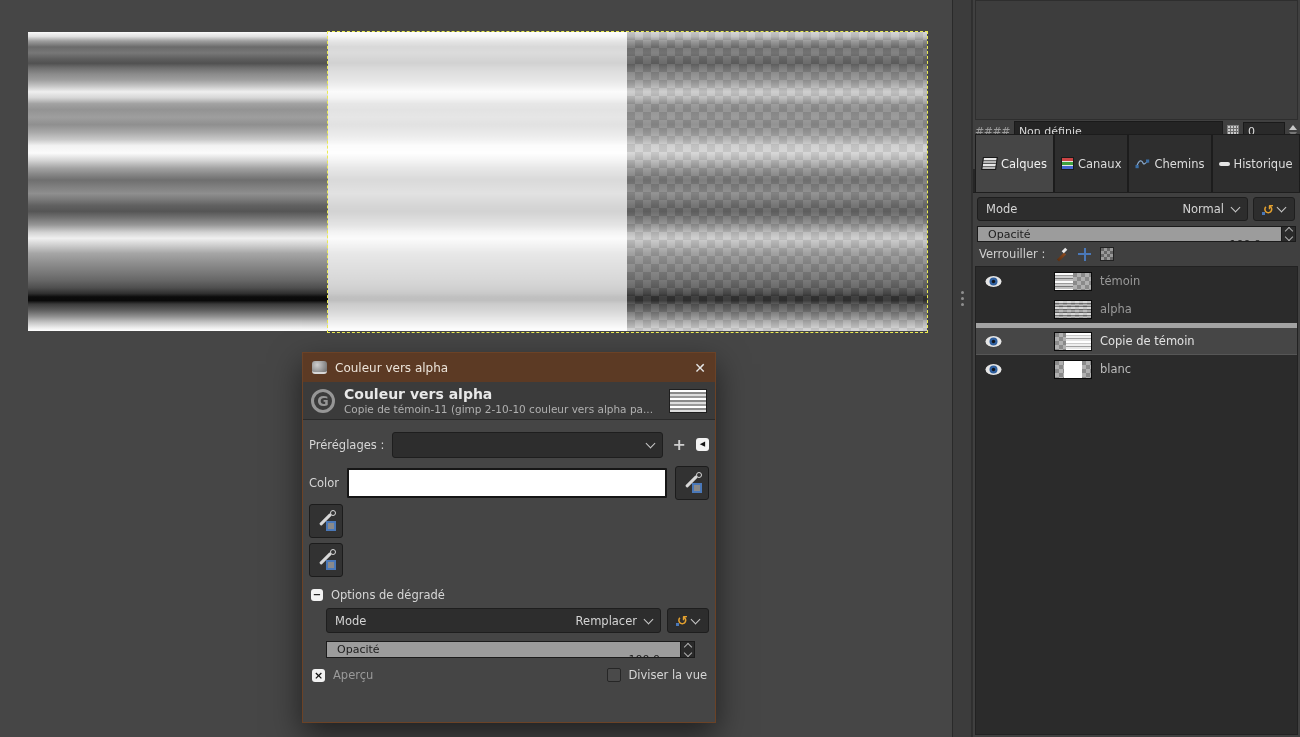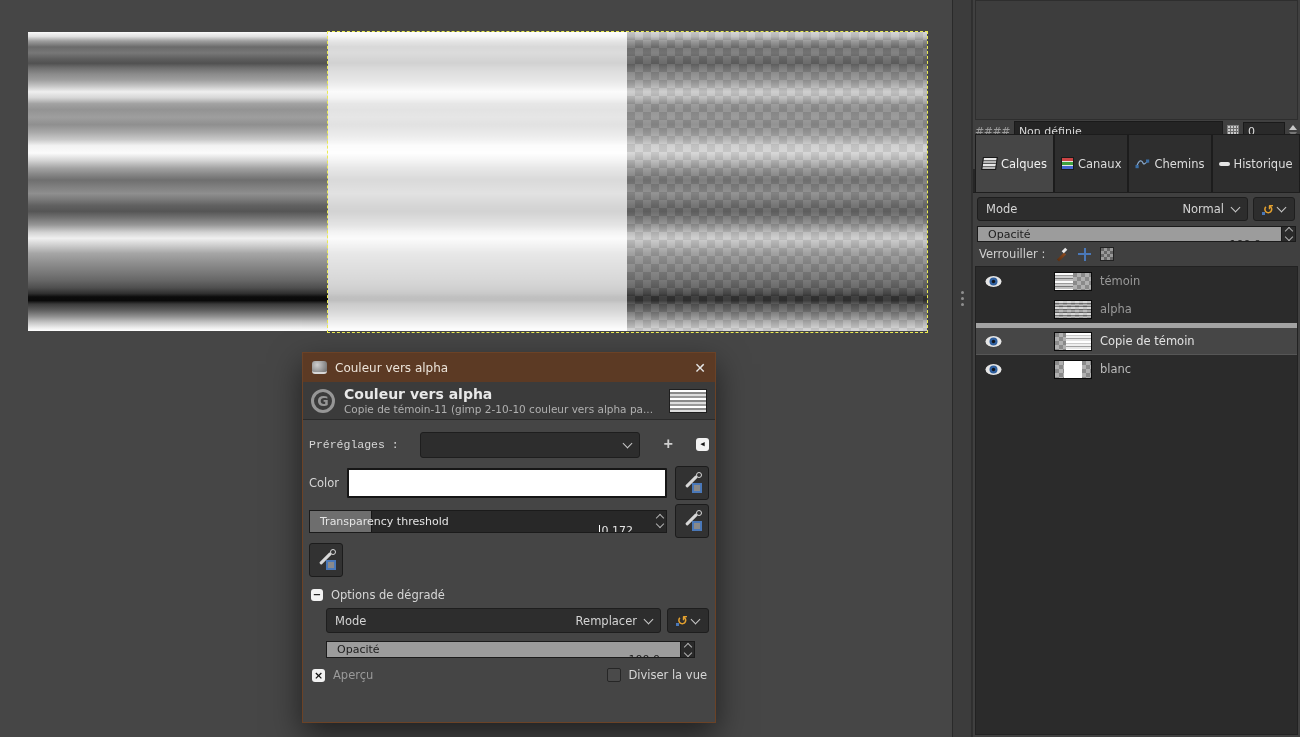--- a/index.html
+++ b/index.html
@@ -139,21 +139,21 @@
   #dlg-close{margin-left:auto;color:#e6e6e6;font-size:14px;line-height:1;}
   #dlg-header{height:37px;background:#3b3b3b;border-bottom:1px solid #2a2a2a;display:flex;align-items:center;padding:0 8px;gap:9px;}
   .glogo{width:24px;height:24px;border:3px solid #969696;border-radius:50%;color:#969696;font-weight:bold;font-size:14px;display:flex;align-items:center;justify-content:center;box-sizing:border-box;flex:none;}
   .hdr-text{display:flex;flex-direction:column;min-width:0;}
   .hdr-title{color:#e8e8e8;font-weight:bold;font-size:14px;line-height:1.15;}
   .hdr-sub{color:#b0b0b0;font-size:10.5px;white-space:nowrap;overflow:hidden;}
   .grad-chip{margin-left:auto;width:36px;height:22px;border:1px solid #1e1e1e;flex:none;
     background:repeating-linear-gradient(to bottom,#fff 0 2px,#8a8a8a 2px 4px,#ddd 4px 6px,#999 6px 8px);}
   #dlg-body{padding:0 6px;}
   .row{display:flex;align-items:center;}
-  #presets-row{margin-top:12px;height:25px;gap:21px;font-family:Liberation Mono, monospace;}
+  #presets-row{margin-top:12px;height:25px;gap:8px;}
   .dlg-label{color:#d6d6d6;font-size:11.5px;white-space:nowrap;}
   #presets-select{flex:1;height:24px;}
   .plus-glyph{color:#cfcfcf;font-size:16px;font-weight:bold;line-height:1;padding:0 2px;}
   #color-row{margin-top:10px;gap:8px;height:32px;}
   #color-swatch{flex:1;height:26px;background:#fff;border:2px solid #161616;border-radius:1px;}
   .picker-btn{width:32px;height:32px;background:#323232;border:1px solid #1c1c1c;border-radius:3px;position:relative;flex:none;}
   .picker-btn .wand{position:absolute;left:14px;top:7px;width:3px;height:15px;background:#d8d8d8;transform:rotate(45deg);border-radius:1px;}
   .picker-btn .wand-dot{position:absolute;right:6px;top:5px;width:4px;height:4px;border:1.5px solid #d8d8d8;border-radius:50%;}
   .picker-btn .wand-sq{position:absolute;right:6px;bottom:6px;width:6px;height:6px;border:2px solid #4a78b8;background:#8a8a8a;}
   .slider-row{margin-top:6px;gap:8px;height:32px;}
@@ -399,29 +399,20 @@
       <span class="dlg-label">Color</span>
       <span id="color-swatch"></span>
       <span class="picker-btn">
         <span class="wand"></span>
           <span class="wand-dot"></span>
           <span class="wand-sq"></span>
       </span>
     </div>
 
     <div class="row slider-row">
-      <div class="spinscale">
-        <span class="fill" style="width:17.2%;background:#6e6e6e;"></span>
-        <span class="lbl light-text">Transparency threshold</span>
-        <span class="val light-text"><span class="caret"></span><span>0.172</span></span>
-        <span class="spinner" style="background:transparent;border-left:none;">
-            <span class="chev up"></span>
-            <span class="chev down"></span>
-          </span>
-      </div>
       <span class="picker-btn">
         <span class="wand"></span>
           <span class="wand-dot"></span>
           <span class="wand-sq"></span>
       </span>
     </div>
 
     <div class="row slider-row" style="margin-top:7px;">
       <span class="picker-btn">
         <span class="wand"></span>

